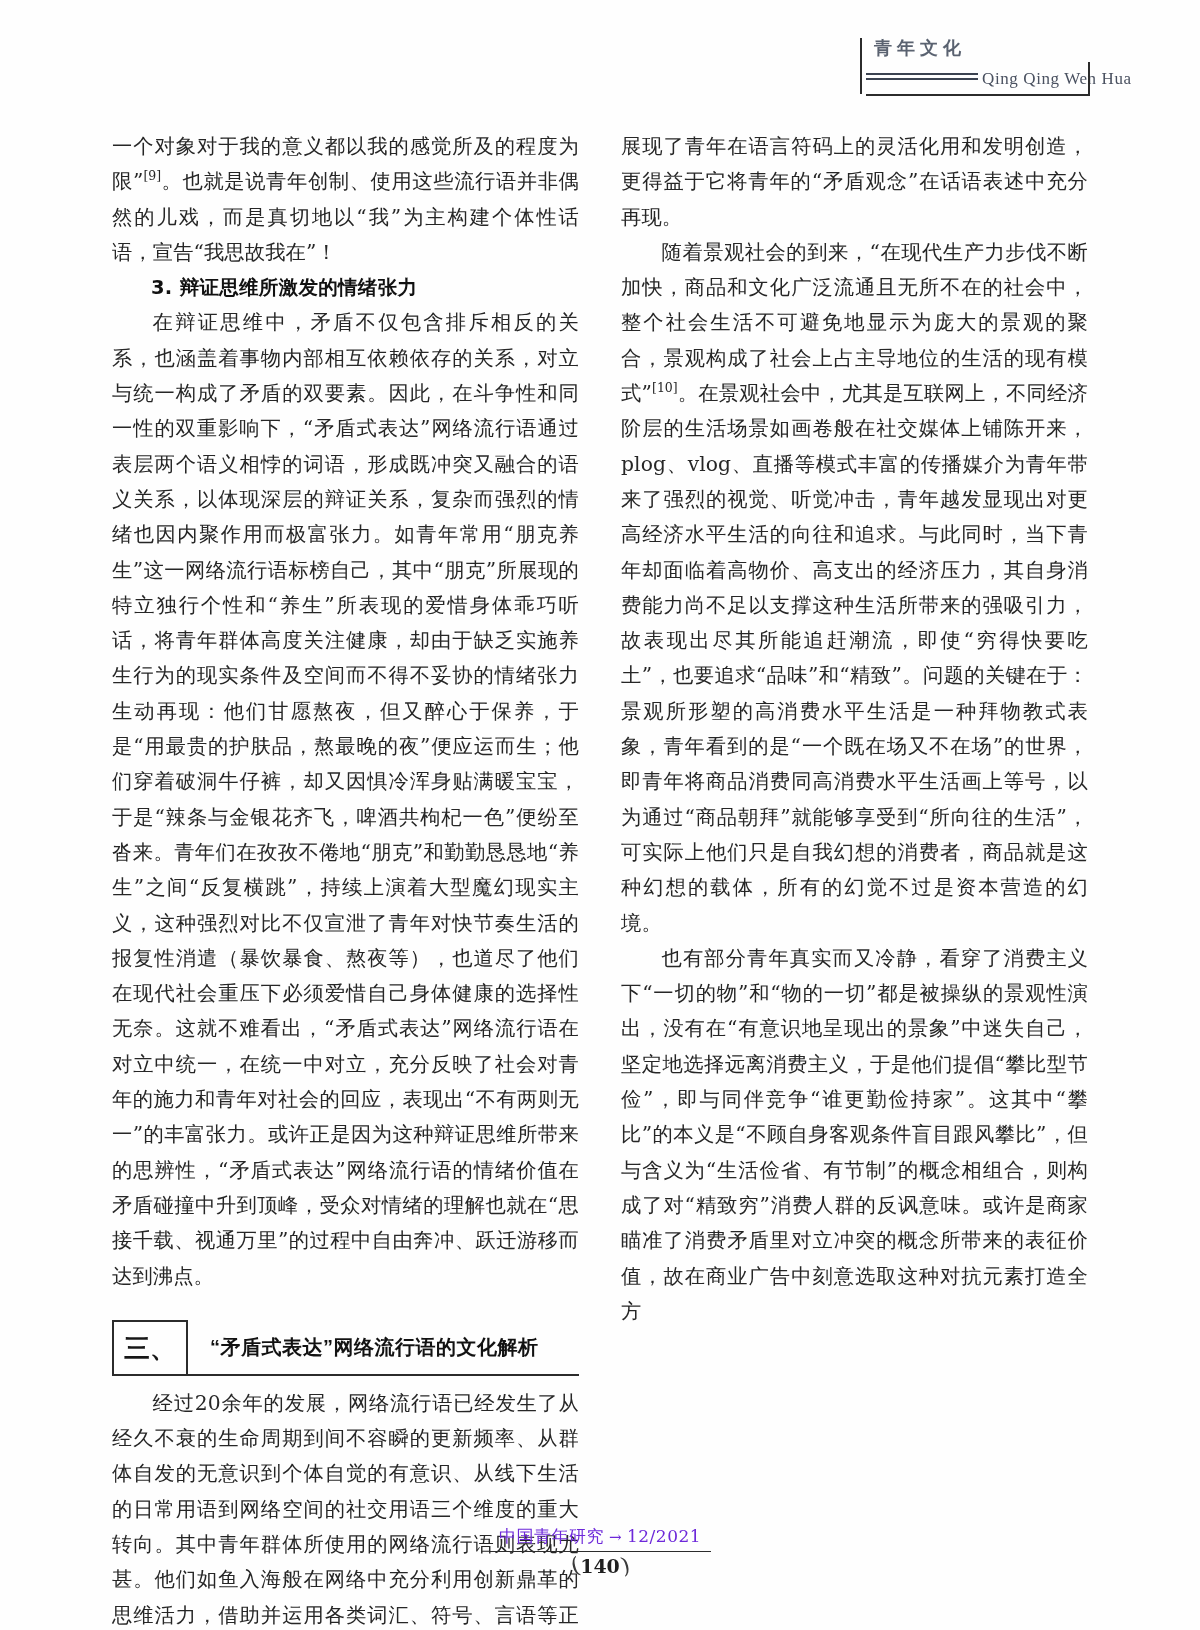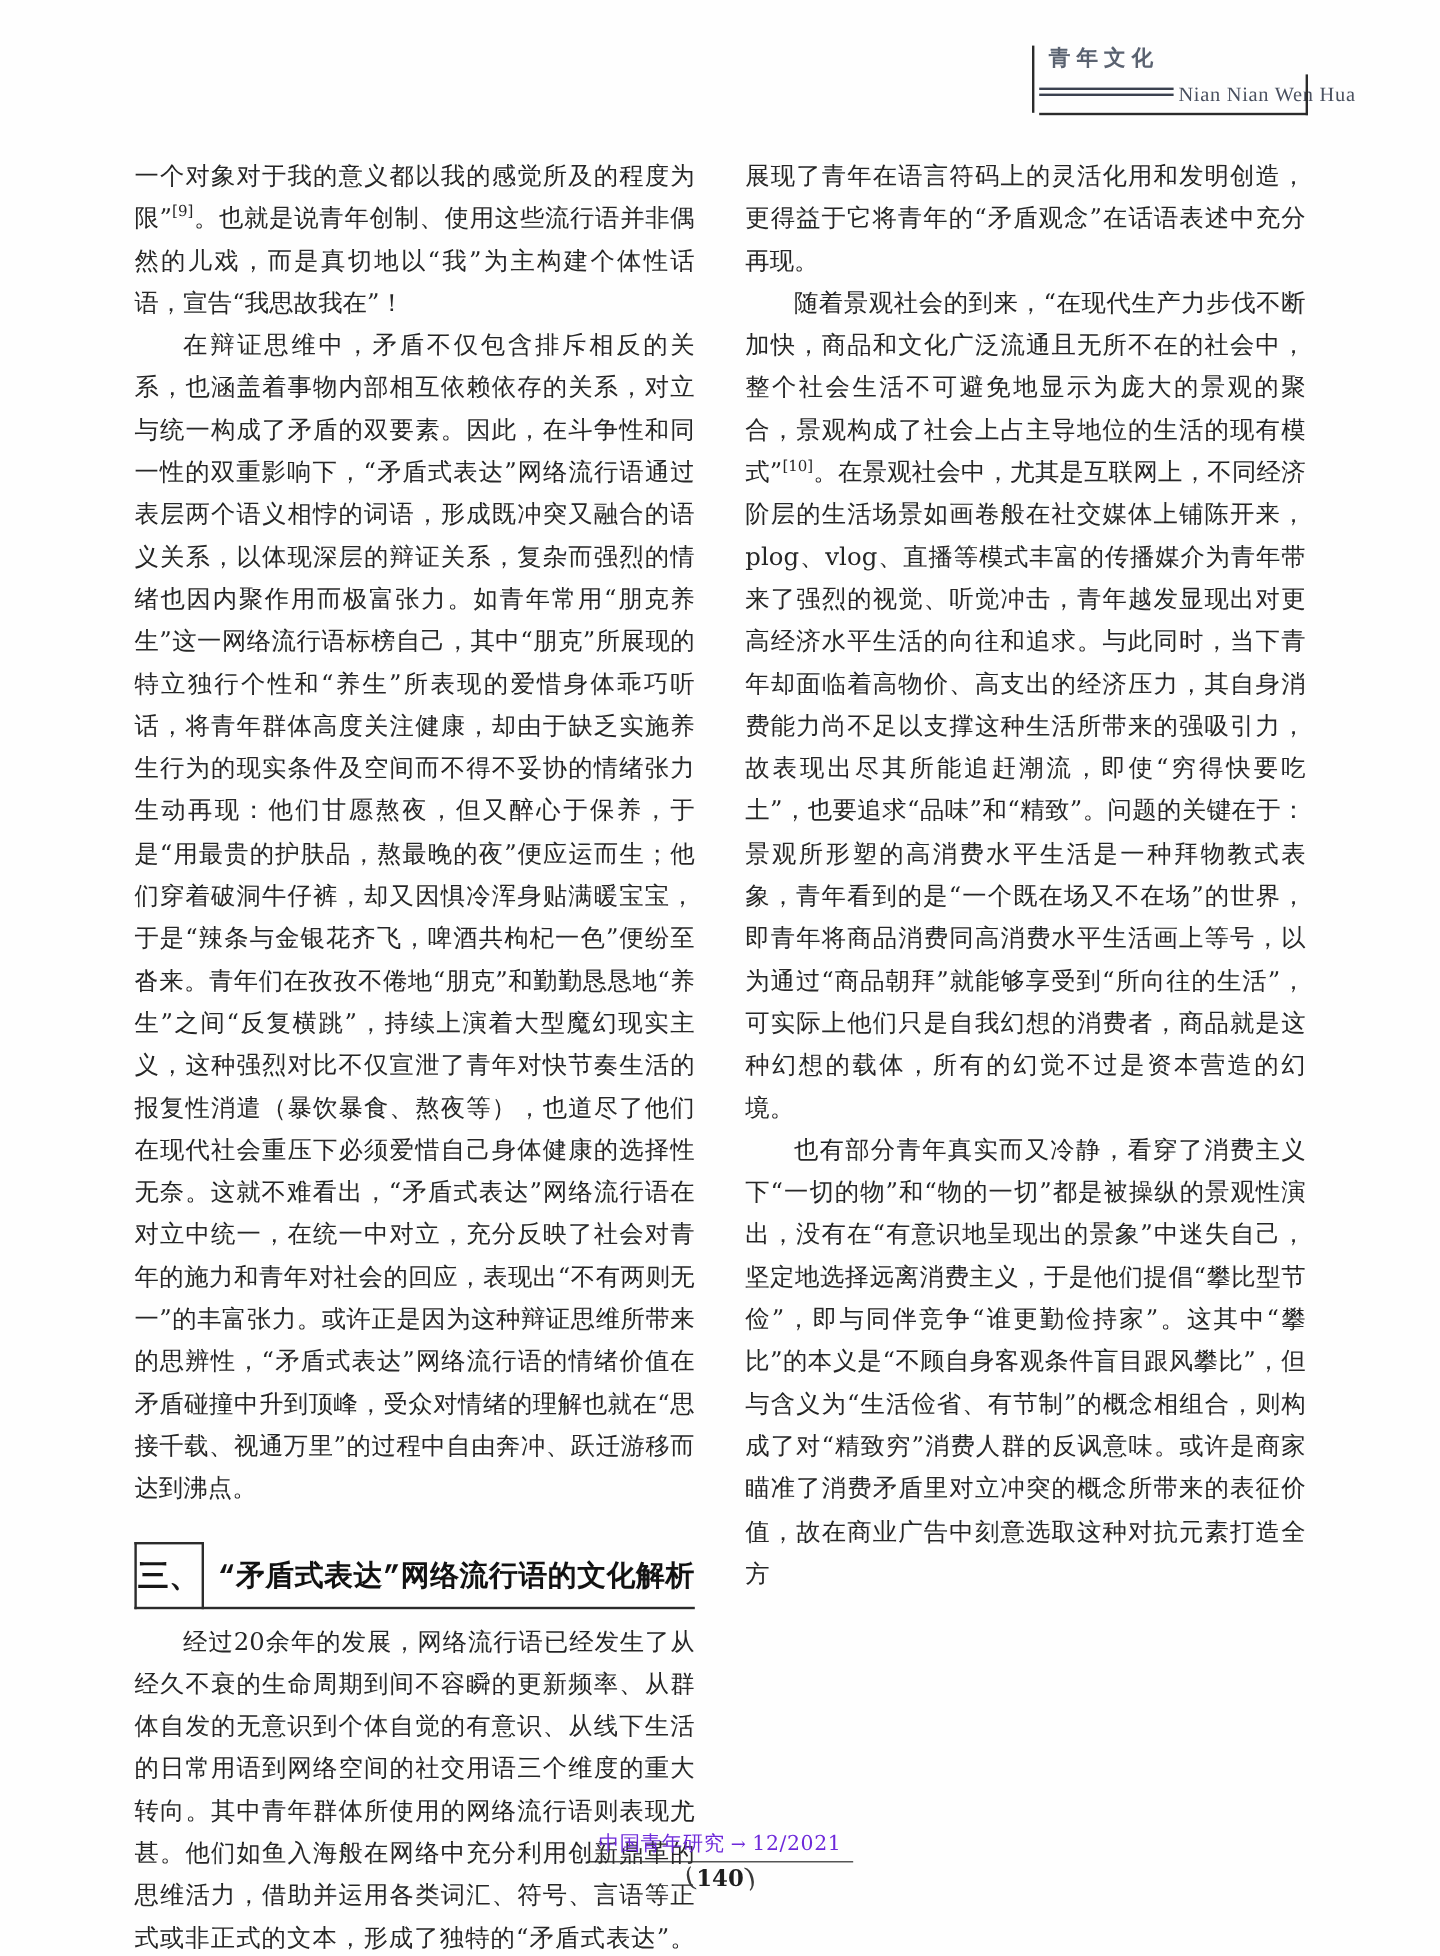--- a/index.html
+++ b/index.html
@@ -150,23 +150,23 @@
     font-size: 26px;
     font-weight: bold;
     color: #161616;
     box-sizing: border-box;
     letter-spacing: 0;
   }
   .sec-title {
     flex: 1;
     display: flex;
     align-items: center;
-    padding-left: 12px;
-    font-family: Liberation Mono, monospace;
-    font-size: 24px;
+    padding-left: 22px;
+    font-family: Liberation Sans, sans-serif;
+    font-size: 20px;
     font-weight: bold;
     color: #121212;
     letter-spacing: 0.5px;
     white-space: nowrap;
   }
   .sec-rule {
     position: absolute;
     left: 0;
     bottom: 0;
     width: 100%;
@@ -222,32 +222,33 @@
 <div class="page">
 
   <div class="running-head">
     <div class="rh-inner">
       <div class="rh-left-rule"></div>
       <div class="rh-cn">青年文化</div>
       <div class="rh-bars">
         <div></div>
           <div></div>
       </div>
-      <div class="rh-py">Nian Nian Wen Hua</div>
+      <div class="rh-py">Qing Qing Wen Hua</div>
       <div class="rh-underline"></div>
       <div class="rh-right-rule"></div>
     </div>
   </div>
 
   <div class="columns">
 
     <div class="col">
 
       <p class="body noindent"><span>一个对象对于我的意义都以我的感觉所及的程度为限”</span><sup class="ref">[9]</sup><span>。也就是说青年创制、使用这些流行语并非偶然的儿戏，而是真切地以“我”为主构建个体性话语，宣告“我思故我在”！</span></p>
 
+      <p class="sub-head">3. 辩证思维所激发的情绪张力</p>
 
       <p class="body">在辩证思维中，矛盾不仅包含排斥相反的关系，也涵盖着事物内部相互依赖依存的关系，对立与统一构成了矛盾的双要素。因此，在斗争性和同一性的双重影响下，“矛盾式表达”网络流行语通过表层两个语义相悖的词语，形成既冲突又融合的语义关系，以体现深层的辩证关系，复杂而强烈的情绪也因内聚作用而极富张力。如青年常用“朋克养生”这一网络流行语标榜自己，其中“朋克”所展现的特立独行个性和“养生”所表现的爱惜身体乖巧听话，将青年群体高度关注健康，却由于缺乏实施养生行为的现实条件及空间而不得不妥协的情绪张力生动再现：他们甘愿熬夜，但又醉心于保养，于是“用最贵的护肤品，熬最晚的夜”便应运而生；他们穿着破洞牛仔裤，却又因惧冷浑身贴满暖宝宝，于是“辣条与金银花齐飞，啤酒共枸杞一色”便纷至沓来。青年们在孜孜不倦地“朋克”和勤勤恳恳地“养生”之间“反复横跳”，持续上演着大型魔幻现实主义，这种强烈对比不仅宣泄了青年对快节奏生活的报复性消遣（暴饮暴食、熬夜等），也道尽了他们在现代社会重压下必须爱惜自己身体健康的选择性无奈。这就不难看出，“矛盾式表达”网络流行语在对立中统一，在统一中对立，充分反映了社会对青年的施力和青年对社会的回应，表现出“不有两则无一”的丰富张力。或许正是因为这种辩证思维所带来的思辨性，“矛盾式表达”网络流行语的情绪价值在矛盾碰撞中升到顶峰，受众对情绪的理解也就在“思接千载、视通万里”的过程中自由奔冲、跃迁游移而达到沸点。</p>
 
       <div class="section-heading">
         <div class="sec-num">三、</div>
         <div class="sec-title">“矛盾式表达”网络流行语的文化解析</div>
         <div class="sec-rule"></div>
       </div>
 
       <p class="body">经过20余年的发展，网络流行语已经发生了从经久不衰的生命周期到间不容瞬的更新频率、从群体自发的无意识到个体自觉的有意识、从线下生活的日常用语到网络空间的社交用语三个维度的重大转向。其中青年群体所使用的网络流行语则表现尤甚。他们如鱼入海般在网络中充分利用创新鼎革的思维活力，借助并运用各类词汇、符号、言语等正式或非正式的文本，形成了独特的“矛盾式表达”。这种独特除却它</p>

